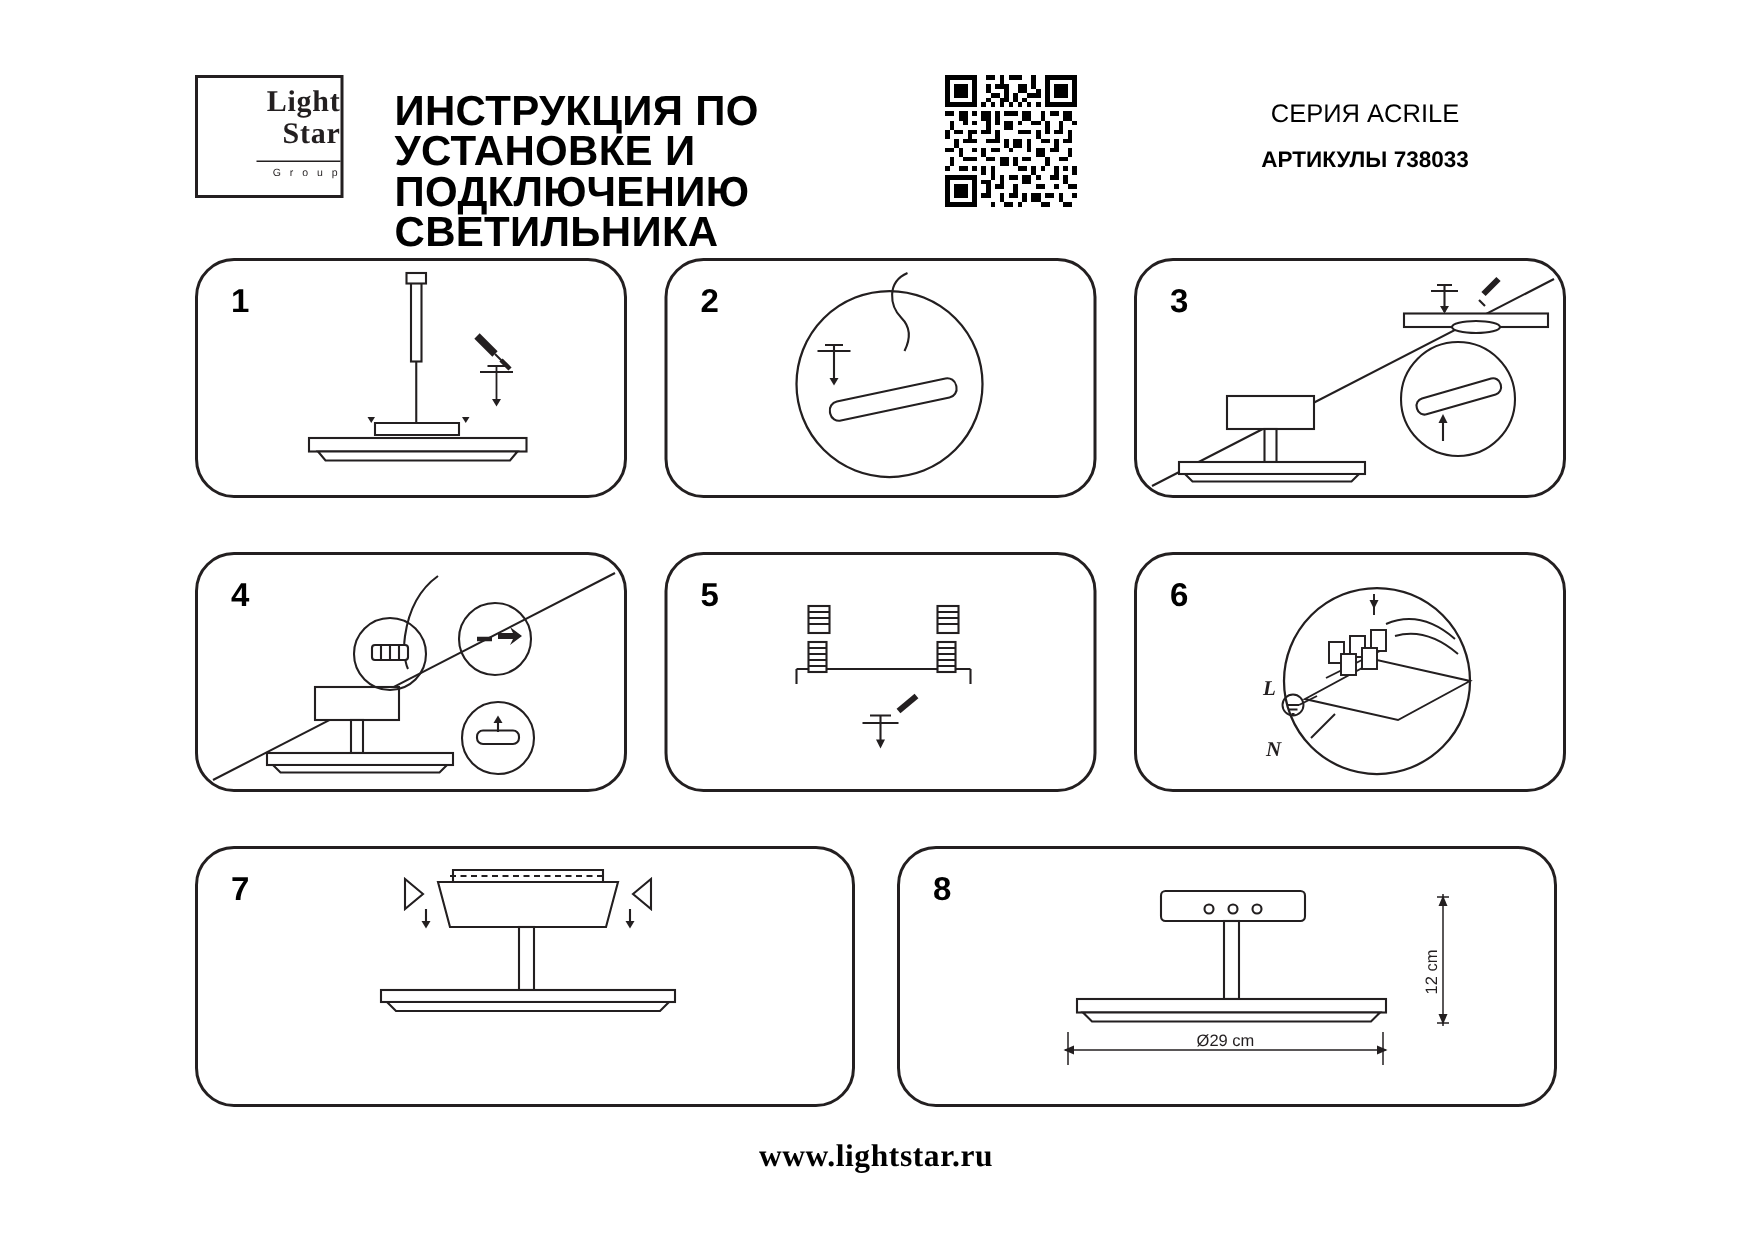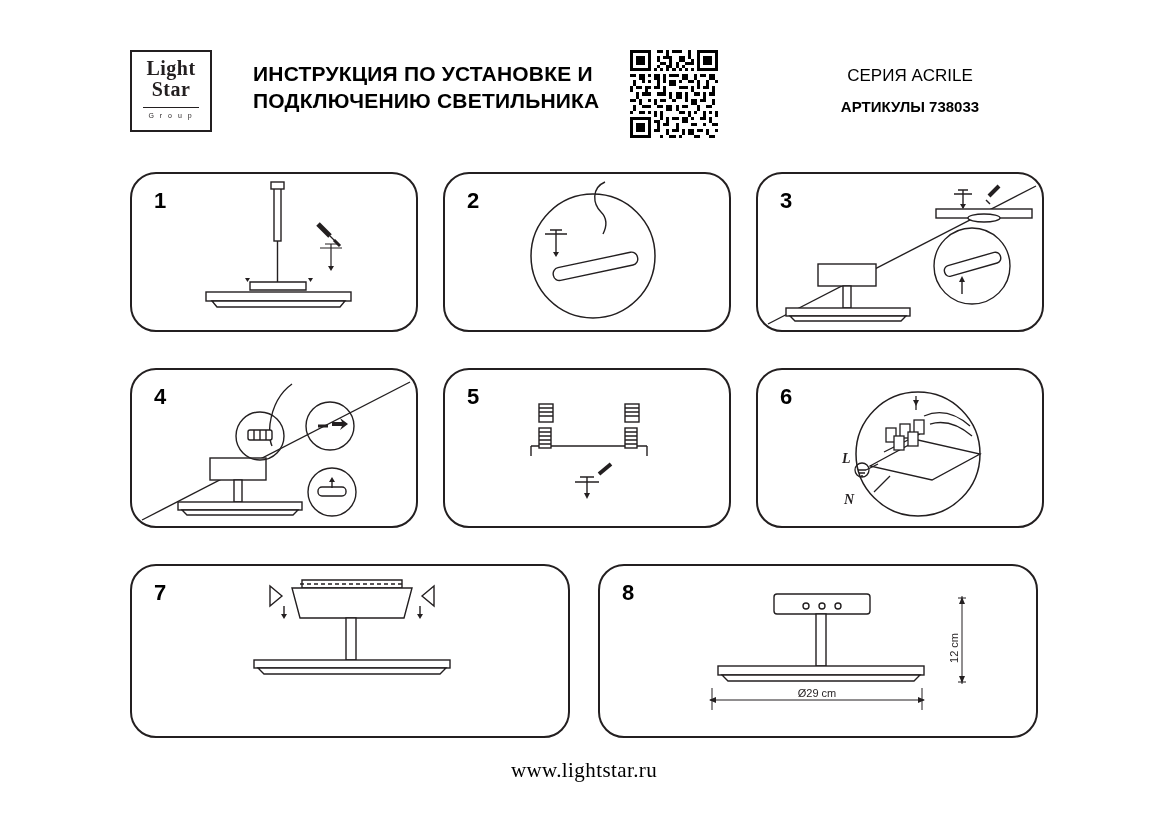--- a/index.html
+++ b/index.html
@@ -25,25 +25,25 @@
   .header {
     position: absolute;
     left: 130px;
     top: 50px;
     width: 910px;
     height: 85px;
   }
   .logo-box {
     position: absolute;
     left: 0; top: 0;
-    width: 82px;
+    width: 99px;
     height: 82px;
     border: 2px solid #231f20;
     box-sizing: border-box;
-    text-align: center;
+    text-align: right;
     padding-top: 6px;
   }
   .logo-l1, .logo-l2 {
     font-family: "Liberation Serif", serif;
     font-weight: bold;
     font-size: 20px;
     line-height: 21px;
     letter-spacing: .5px;
     color: #231f20;
   }
@@ -52,24 +52,24 @@
     letter-spacing: 2px;
     color: #231f20;
     margin-top: 7px;
     border-top: 1px solid #231f20;
     padding-top: 4px;
     display: inline-block;
     width: 56px;
   }
   .title {
     position: absolute;
-    left: 123px;
+    left: 133px;
     top: 10px;
     width: 380px;
-    font-size: 21px;
+    font-size: 28px;
     font-weight: bold;
     line-height: 27px;
     letter-spacing: .2px;
   }
   .qr {
     position: absolute;
     left: 500px;
     top: 0px;
     width: 88px;
     height: 88px;
@@ -119,21 +119,21 @@
   }
   
   .footer {
     position: absolute;
     left: 0;
     top: 758px;
     width: 1168px;
     text-align: center;
     font-family: "Liberation Serif", serif;
     font-size: 21px;
-    font-weight: normal;
+    font-weight: bold;
     letter-spacing: .4px;
   }
 </style>
 </head>
 <body>
 
 <div class="page">
 
   <div class="header">
 

